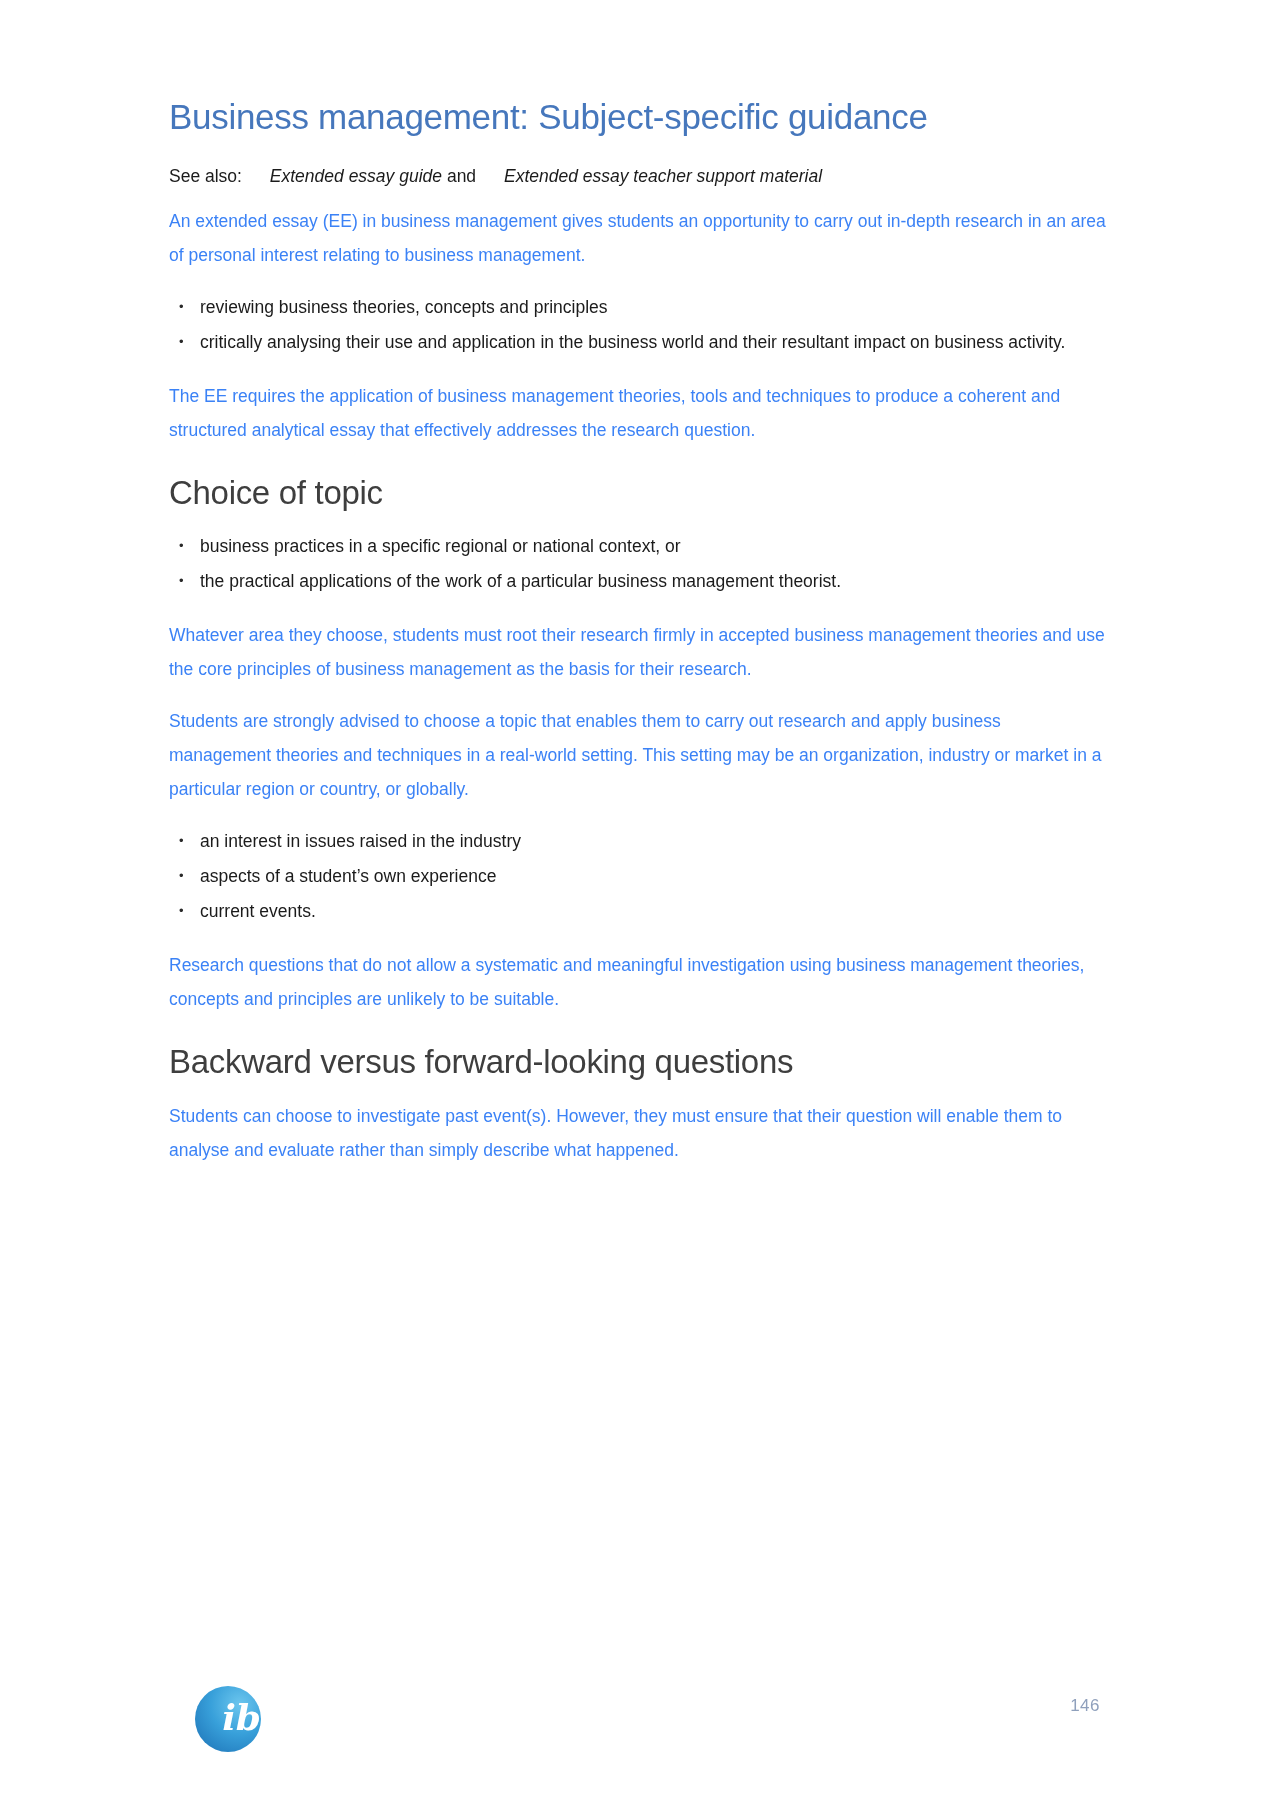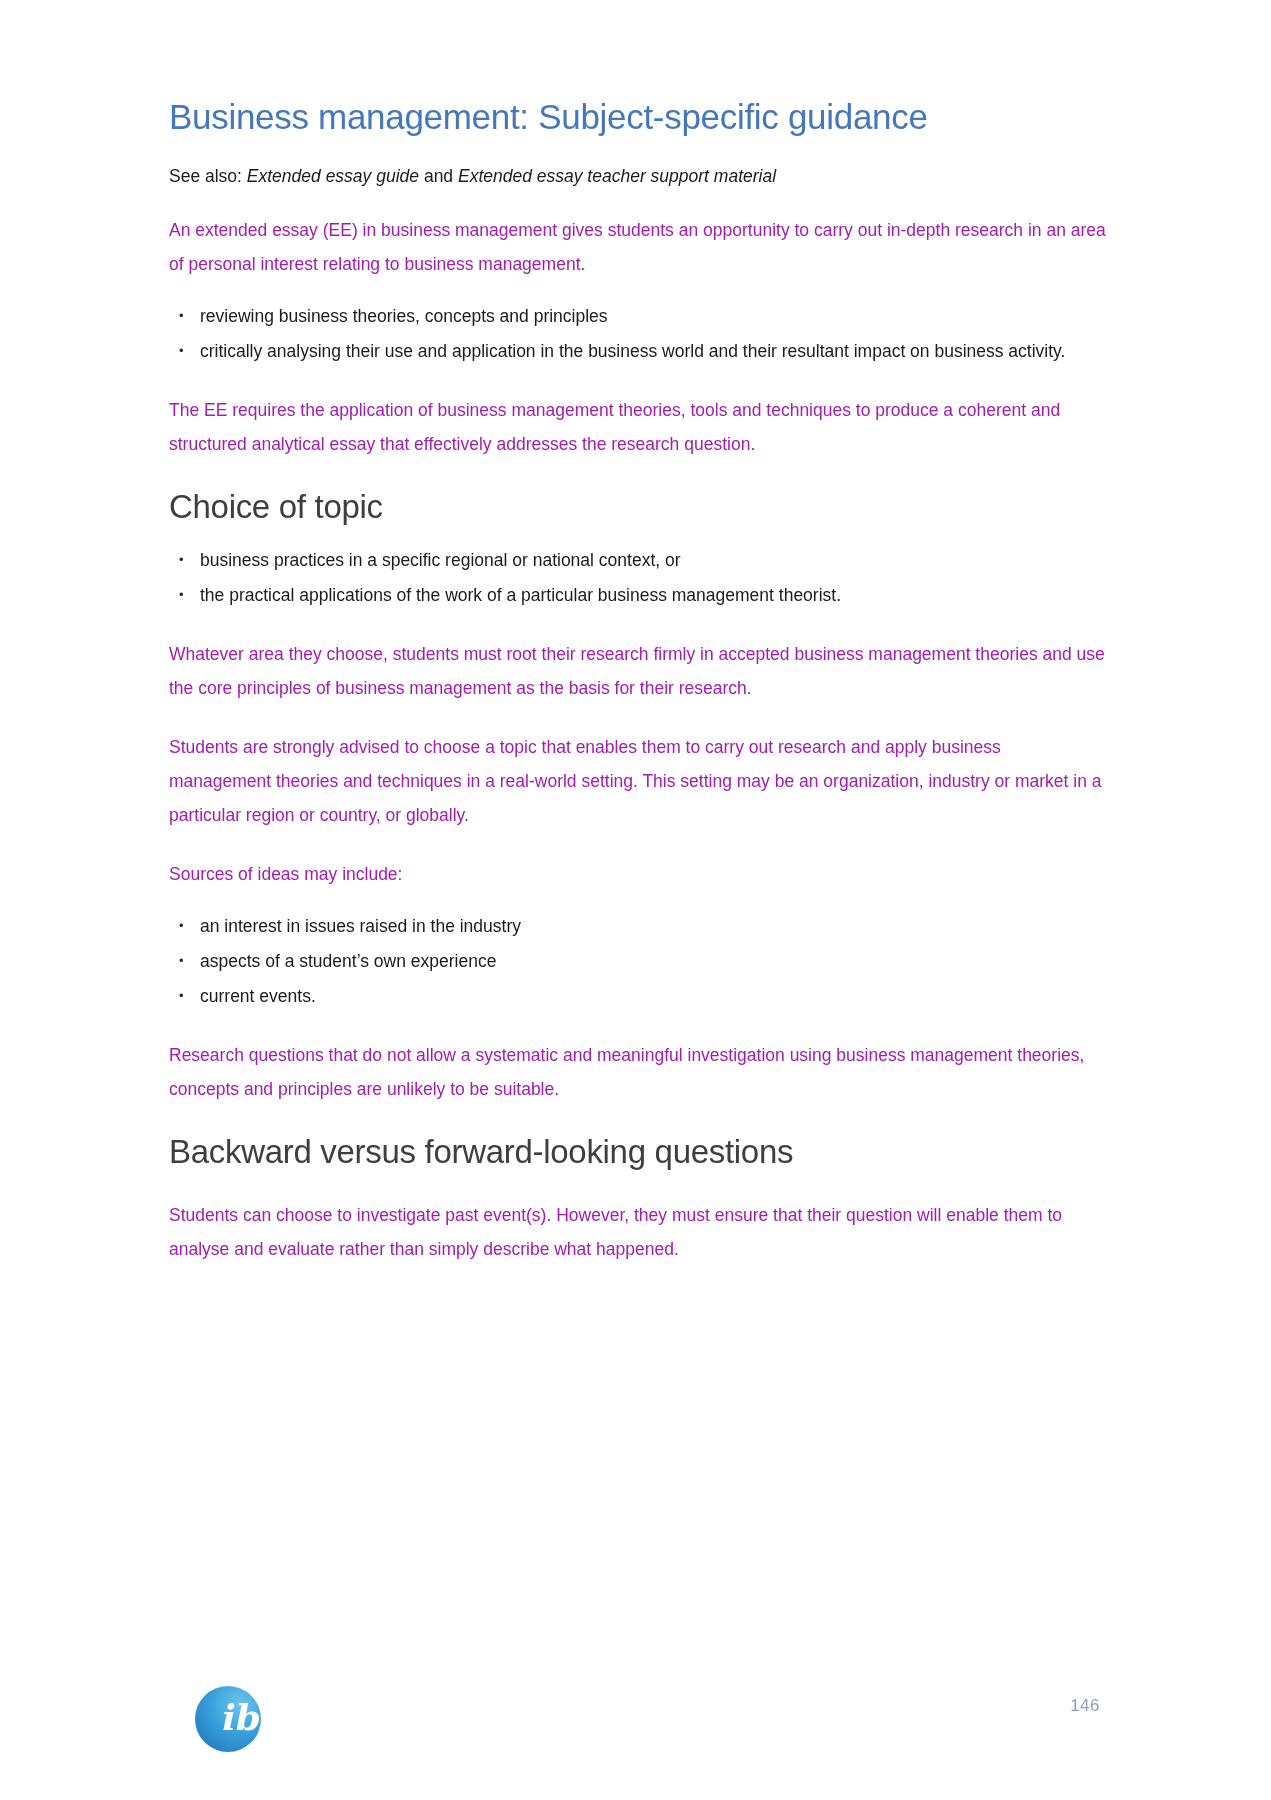--- a/index.html
+++ b/index.html
@@ -30,36 +30,36 @@
     color: #4677bc;
     letter-spacing: -0.3px;
     line-height: 1.2;
   }
   .see-also {
     margin-top: 26px;
     font-size: 17.5px;
     line-height: 24px;
     color: #1b1b1b;
   }
-  .see-also .ital { font-style: italic; }
+  .see-also .ital { font-style: italic; margin-left: 23px; }
   h2.section-heading {
     margin-top: 25px;
     margin-bottom: 12px;
     font-size: 33px;
     font-weight: 400;
     color: #3e3e3e;
     letter-spacing: -0.3px;
     line-height: 1.25;
   }
   p.body-para {
     font-size: 17.5px;
     line-height: 34px;
-    margin-top: 25px;
+    margin-top: 16px;
     margin-bottom: 18px;
-    color: #a21caf;
+    color: #3b82f6;
   }
   ul.bullet-list {
     list-style: none;
     margin: 16px 0 20px 0;
   }
   ul.bullet-list li {
     display: flex;
     align-items: flex-start;
     padding-left: 10px;
     margin: 1px 0;
@@ -159,21 +159,20 @@
       <li>
         <span class="bullet">•</span>
         <span class="li-text">the practical applications of the work of a particular business management theorist.</span>
       </li>
     </ul>
 
     <p class="body-para">Whatever area they choose, students must root their research firmly in accepted business management theories and use the core principles of business management as the basis for their research.</p>
 
     <p class="body-para">Students are strongly advised to choose a topic that enables them to carry out research and apply business management theories and techniques in a real-world setting. This setting may be an organization, industry or market in a particular region or country, or globally.</p>
 
-    <p class="body-para">Sources of ideas may include:</p>
 
     <ul class="bullet-list">
       <li>
         <span class="bullet">•</span>
         <span class="li-text">an interest in issues raised in the industry</span>
       </li>
       <li>
         <span class="bullet">•</span>
         <span class="li-text">aspects of a student’s own experience</span>
       </li>

